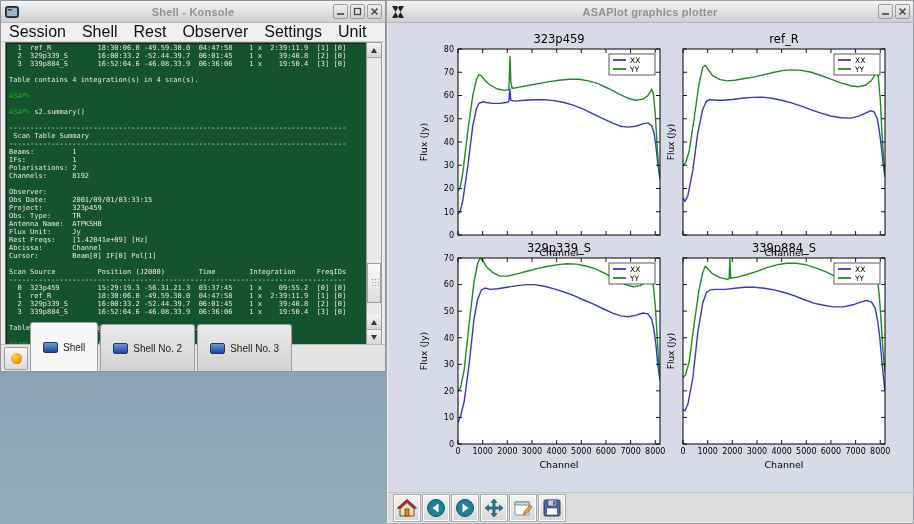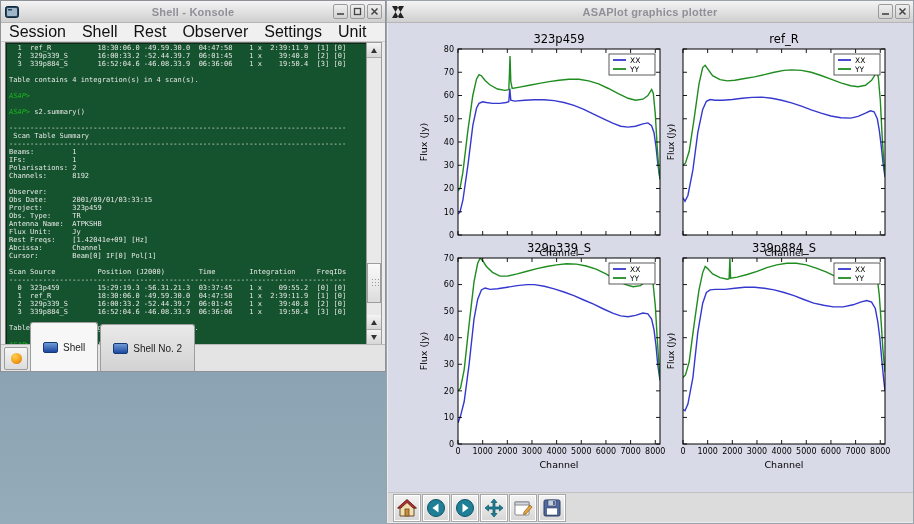--- a/index.html
+++ b/index.html
@@ -127,20 +127,24 @@
       <div class="tab-newbtn">
           <span class="orb"></span>
         </div>
       <div class="tab active">
         <span class="tabicon"></span>
         <span>Shell</span>
       </div>
       <div class="tab">
         <span class="tabicon"></span>
         <span>Shell No. 2</span>
+      </div>
+      <div class="tab">
+        <span class="tabicon"></span>
+        <span>Shell No. 3</span>
       </div>
     </div>
   </div>
 
   <div class="win plotwin">
     <div class="titlebar">
       <span class="appicon">
         <svg width="14" height="14" viewBox="0 0 14 14">
             <path d="M1 1 L6 1 L13 13 L8 13 Z M13 1 L8 1 L1 13 L6 13 Z" fill="#222"></path>
           </svg>

